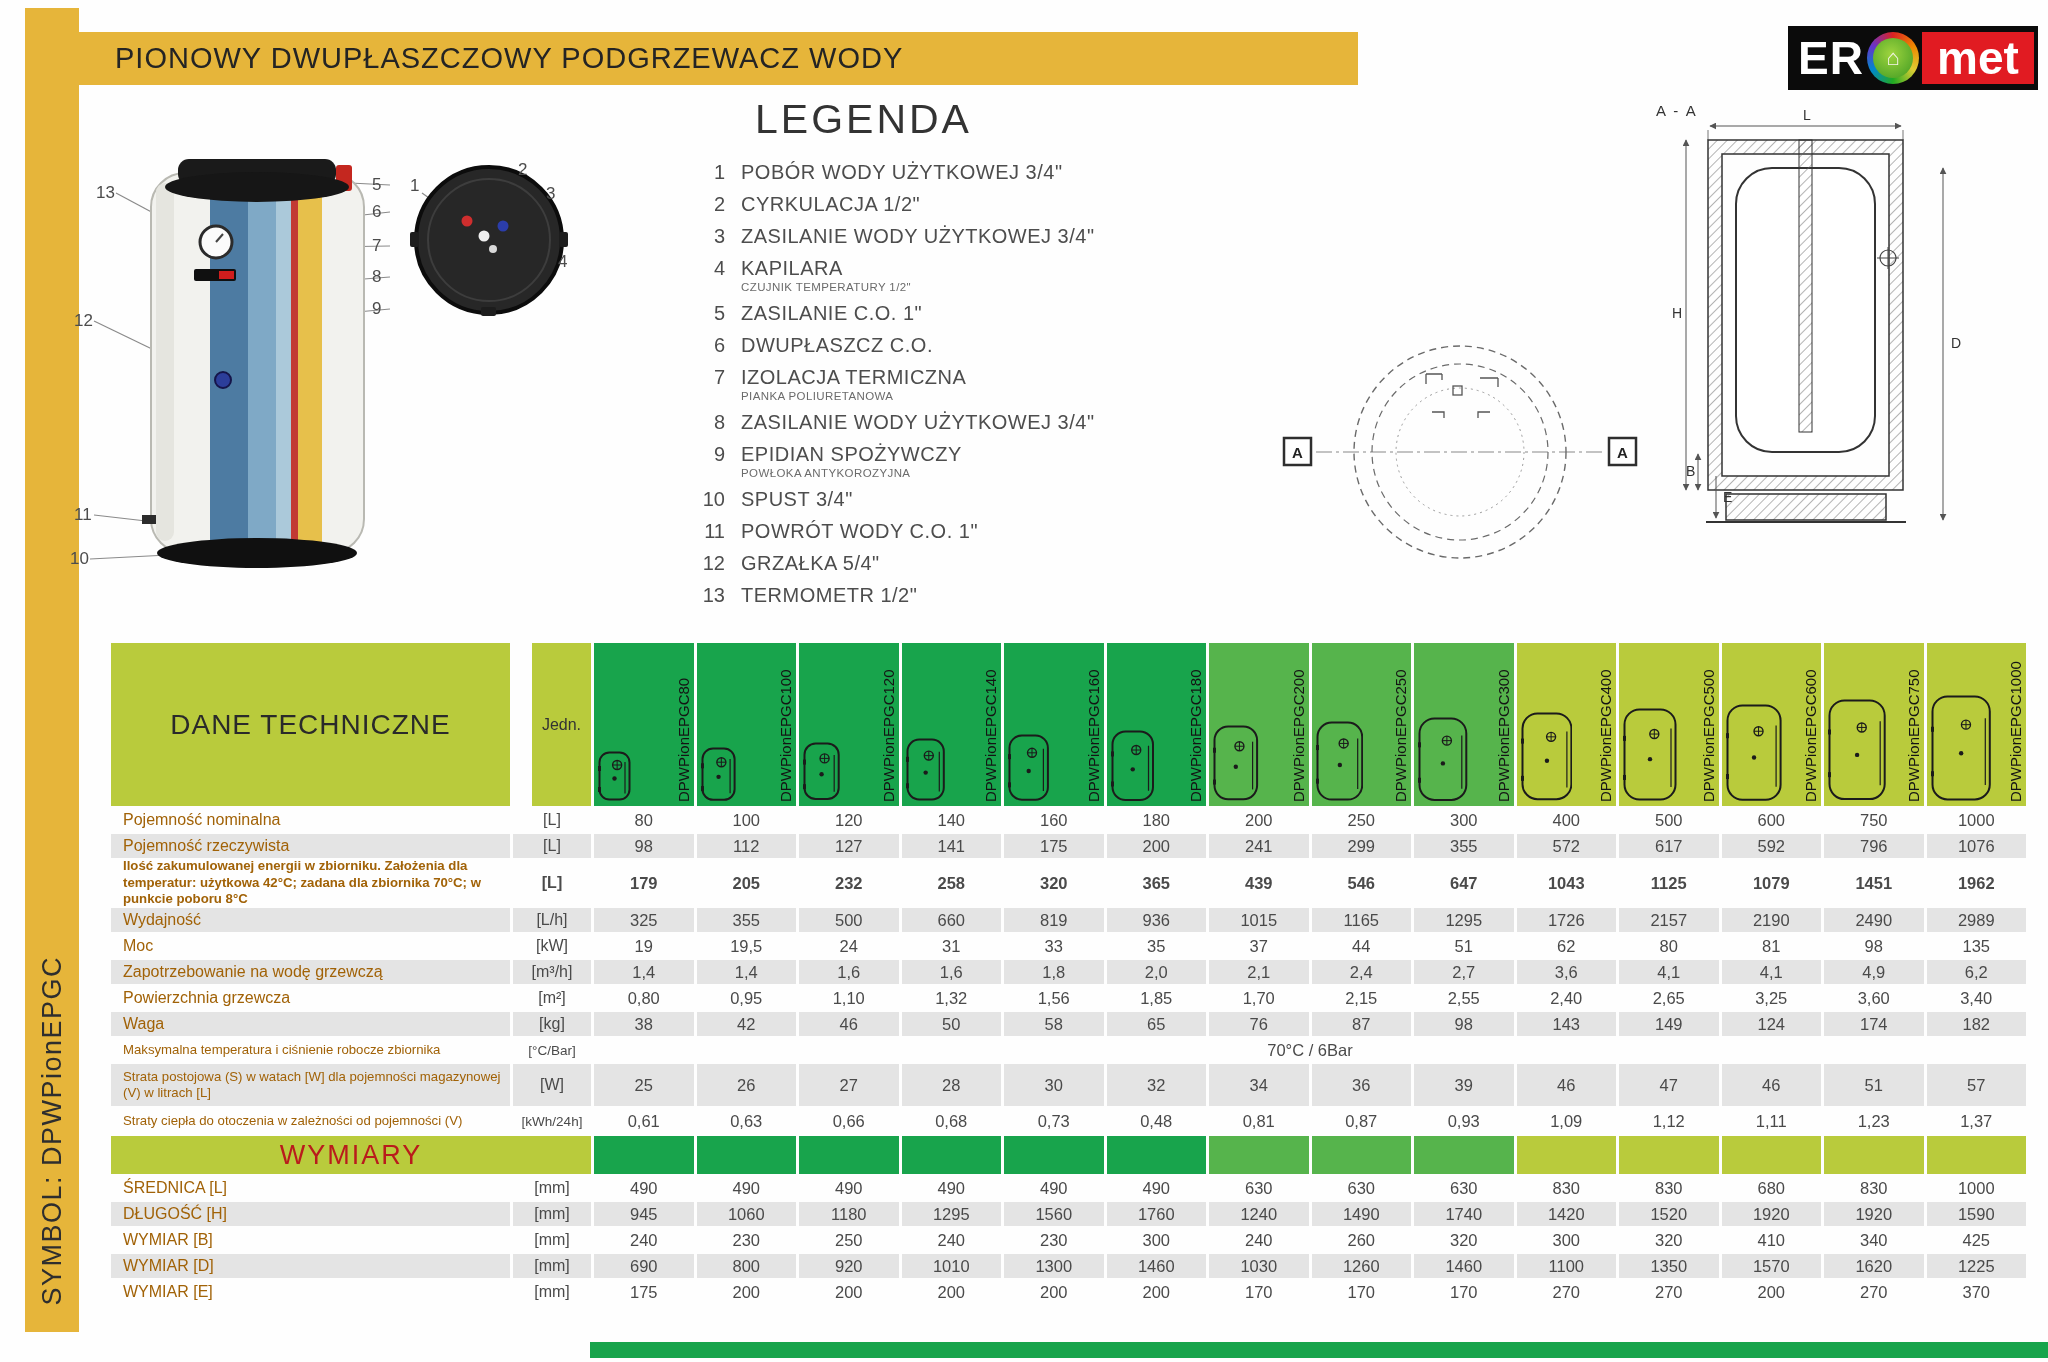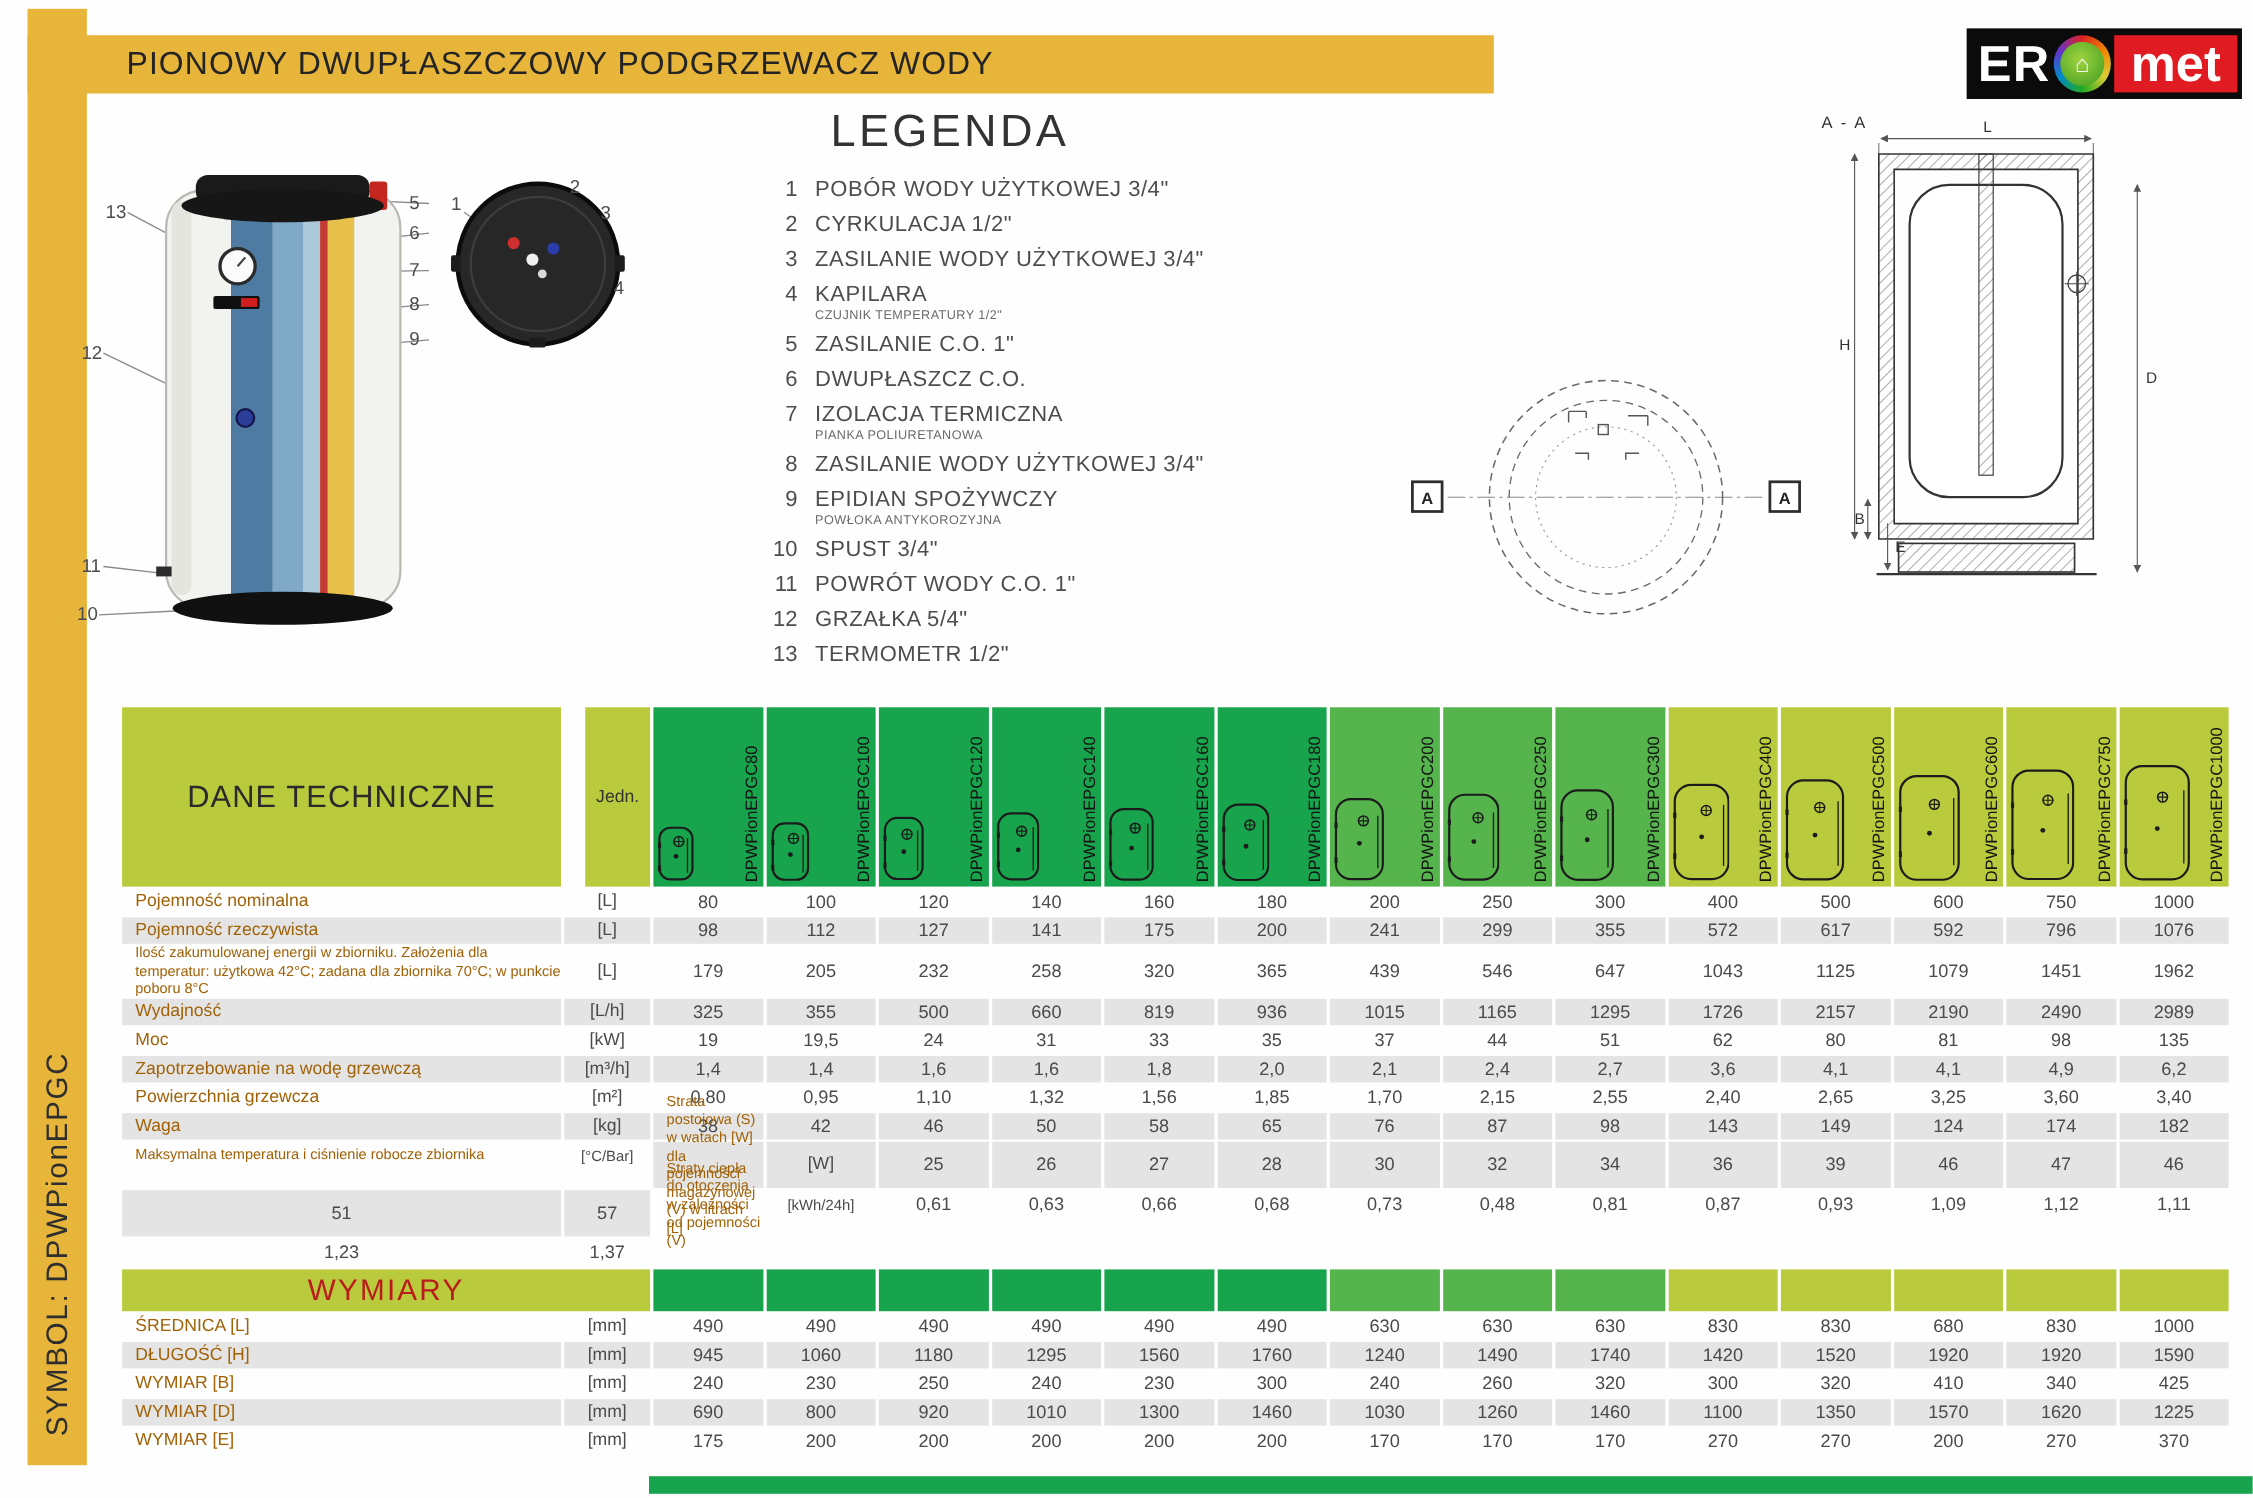--- a/index.html
+++ b/index.html
@@ -58,21 +58,21 @@
   .dimA{font-size:15px;fill:#222;font-weight:700;}
   .cnum{font-size:17px;fill:#4c4c4c;}
   
   #tech-table{
     position:absolute;left:111px;top:643px;width:1915px;
     display:grid;grid-template-columns:399px 78px repeat(14,1fr);
     column-gap:3px;row-gap:2px;
   }
   .cell{box-sizing:border-box;display:flex;align-items:center;}
   .hhead{height:163px;}
-  .h24{height:24px;} .h26{height:26px;} .h42{height:42px;} .h46{height:46px;}
+  .h24{height:24px;} .h26{height:26px;} .h42{height:42px;} .h46{height:46px;font-weight:bold;}
   .th-main{background:var(--green-light);justify-content:center;font-size:28px;letter-spacing:1px;color:#2a2a2a;}
   .th-unit{background:var(--green-light);justify-content:center;font-size:16px;color:#333;margin-left:19px;}
   .g-dark{background:var(--green-dark);}
   .g-mid{background:var(--green-mid);}
   .g-light{background:var(--green-light);}
   .hcell{position:relative;}
   .hcell .mini-tank{position:absolute;left:4px;bottom:5px;}
   .mlabel{
     position:absolute;right:3px;top:4px;bottom:4px;
     writing-mode:vertical-rl;transform:rotate(180deg);
@@ -620,20 +620,21 @@
     <div class="cell val h24 stripe">76</div>
     <div class="cell val h24 stripe">87</div>
     <div class="cell val h24 stripe">98</div>
     <div class="cell val h24 stripe">143</div>
     <div class="cell val h24 stripe">149</div>
     <div class="cell val h24 stripe">124</div>
     <div class="cell val h24 stripe">174</div>
     <div class="cell val h24 stripe">182</div>
     <div class="cell rlabel h24 sm">Maksymalna temperatura i ciśnienie robocze zbiornika</div>
     <div class="cell unit h24 sm">[°C/Bar]</div>
+    <div class="cell val h24" style="grid-column: span 14;">70°C / 6Bar</div>
     <div class="cell rlabel h42 stripe sm">Strata postojowa (S) w watach [W] dla pojemności magazynowej (V) w litrach [L]</div>
     <div class="cell unit h42 stripe">[W]</div>
     <div class="cell val h42 stripe">25</div>
     <div class="cell val h42 stripe">26</div>
     <div class="cell val h42 stripe">27</div>
     <div class="cell val h42 stripe">28</div>
     <div class="cell val h42 stripe">30</div>
     <div class="cell val h42 stripe">32</div>
     <div class="cell val h42 stripe">34</div>
     <div class="cell val h42 stripe">36</div>

